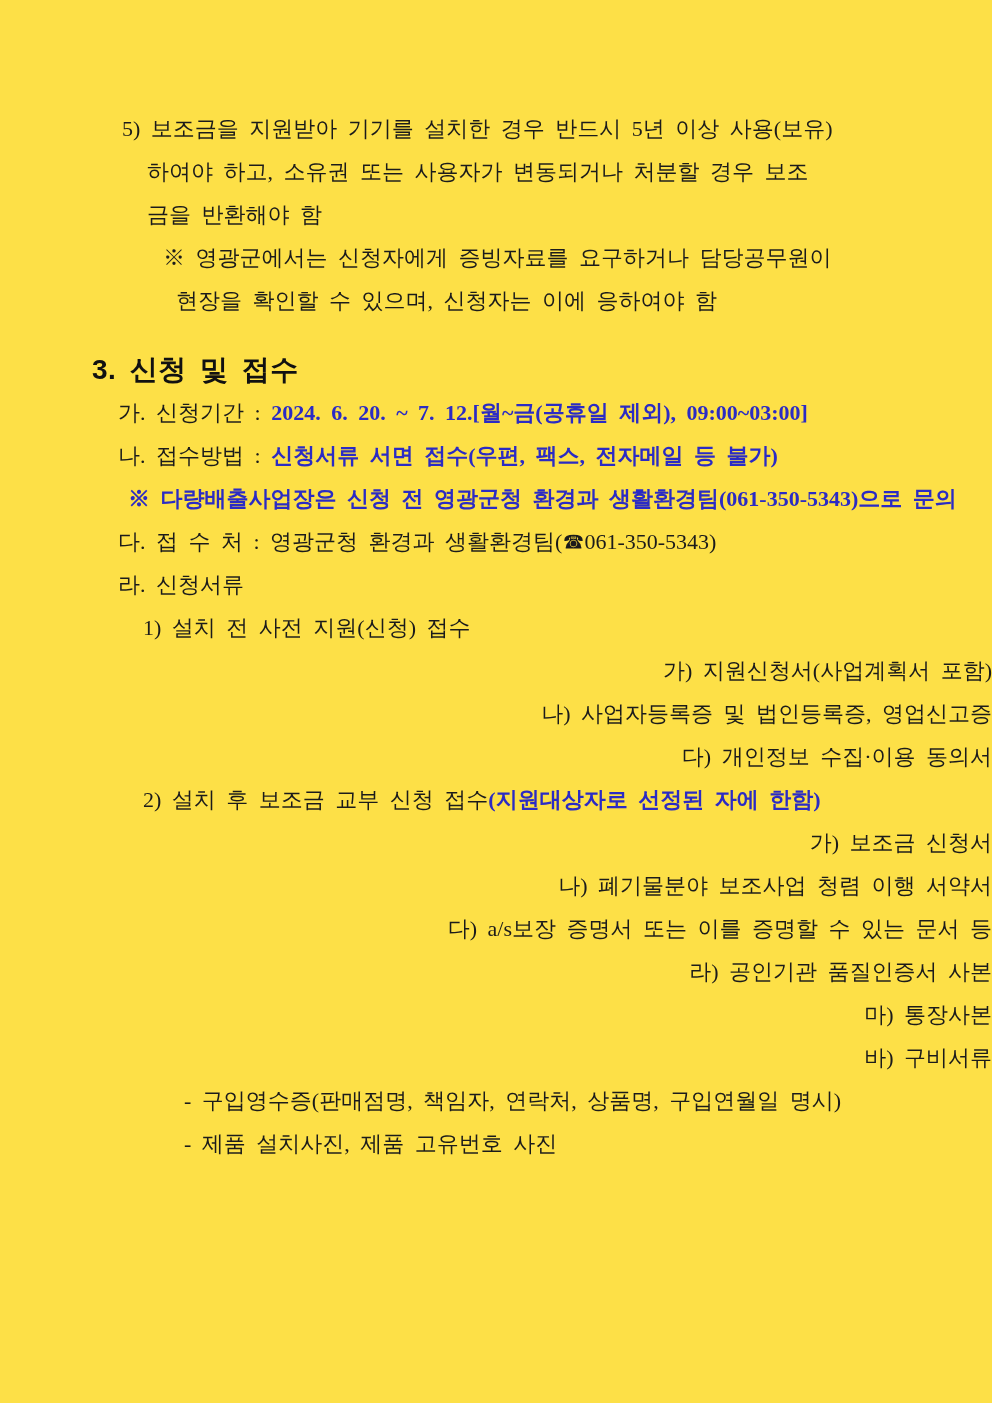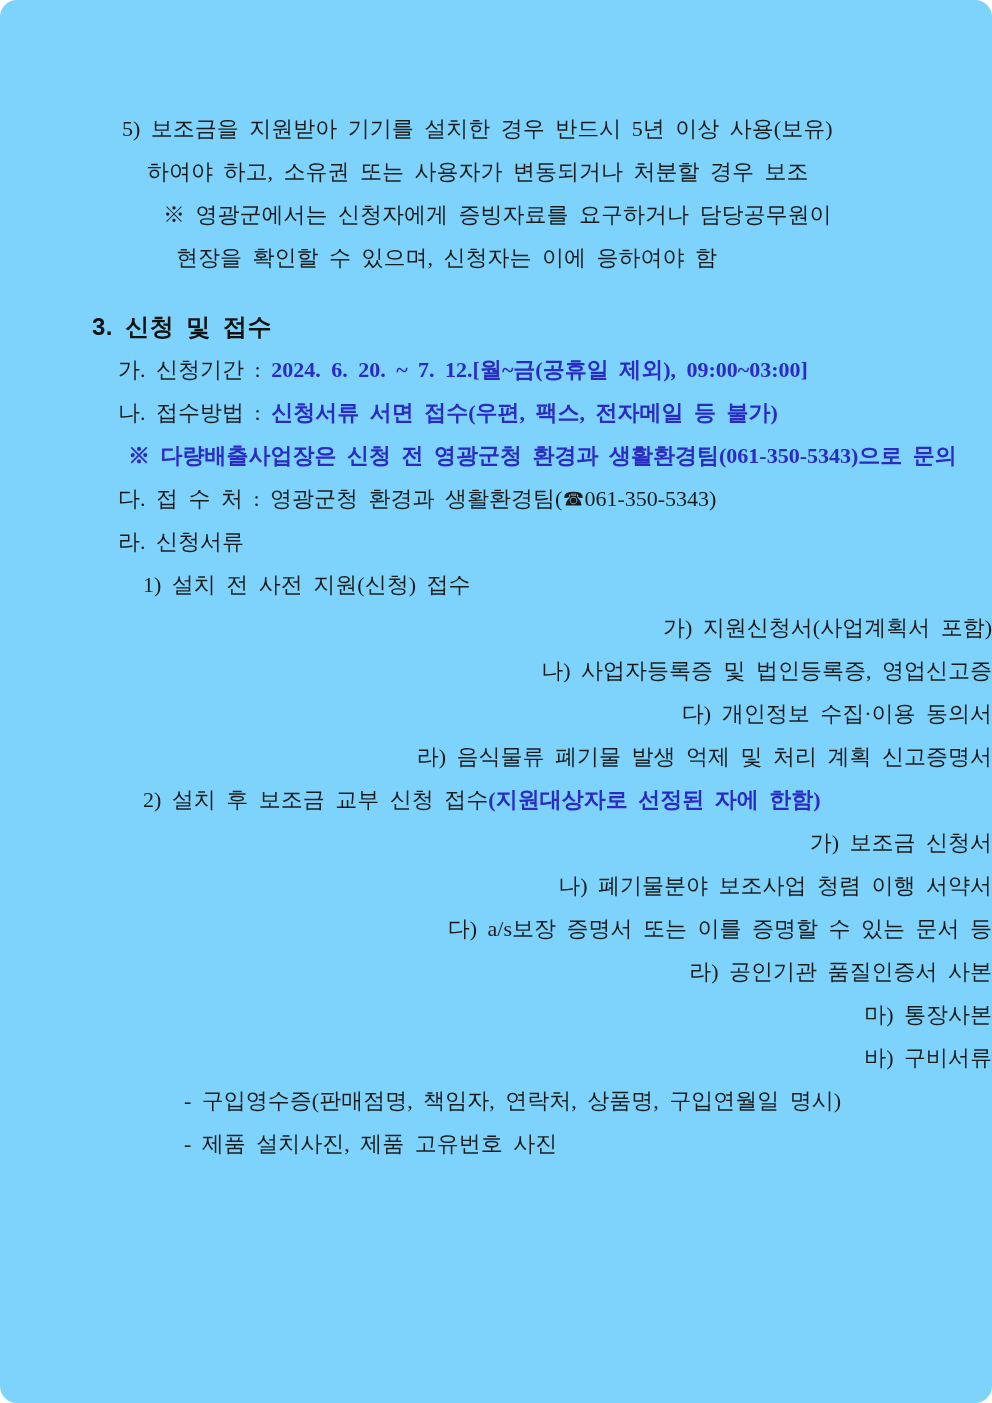--- a/index.html
+++ b/index.html
@@ -4,27 +4,26 @@
 <style>
   html, body {
     margin: 0;
     padding: 0;
     background: #ffffff;
   }
   .doc-page {
     position: relative;
     width: 992px;
     height: 1403px;
-    background: #7dd3fc;
+    background: #fde047;
     overflow: hidden;
     font-family: "Liberation Serif", "DejaVu Serif", serif;
     font-size: 22px;
     color: #1b1b1b;
     word-spacing: 5px;
-    border-radius: 17px;
   }
   .doc-body {
     padding-top: 107px;
   }
   .line {
     line-height: 43px;
     white-space: nowrap;
   }
   
   .ind-item5      { padding-left: 122px; }
@@ -34,40 +33,41 @@
   .ind-heading    { padding-left: 92px;  }
   .ind-level1     { padding-left: 118px; }
   .ind-bluenote   { padding-left: 128px; }
   .ind-level2     { padding-left: 143px; }
   .ind-level3     { padding-left: 168px; text-align: right; }
   .ind-level4     { padding-left: 184px; }
 
   .section-heading {
     font-family: "Liberation Sans", "DejaVu Sans", sans-serif;
     font-weight: 700;
-    font-size: 24px;
+    font-size: 28px;
     color: #111111;
     letter-spacing: 0.5px;
   }
   .gap-before-s3 { margin-top: 26px; }
   .gap-before-s4 { margin-top: 24px; }
 
   .blue {
     color: #2b2bc4;
     font-weight: 700;
   }
 </style>
 </head>
 <body>
 
 <div class="doc-page">
   <div class="doc-body">
 
     <div class="line ind-item5">5) 보조금을 지원받아 기기를 설치한 경우 반드시 5년 이상 사용(보유)</div>
     <div class="line ind-item5-cont">하여야 하고, 소유권 또는 사용자가 변동되거나 처분할 경우 보조</div>
+    <div class="line ind-item5-cont">금을 반환해야 함</div>
     <div class="line ind-item5-note">※ 영광군에서는 신청자에게 증빙자료를 요구하거나 담당공무원이</div>
     <div class="line ind-item5-note2">현장을 확인할 수 있으며, 신청자는 이에 응하여야 함</div>
 
     <div class="line ind-heading section-heading gap-before-s3">3. 신청 및 접수</div>
 
     <div class="line ind-level1">
       <span>가. 신청기간 : </span><span class="blue">2024. 6. 20. ~ 7. 12.[월~금(공휴일 제외), 09:00~03:00]</span>
     </div>
 
     <div class="line ind-level1">
@@ -77,21 +77,20 @@
     <div class="line ind-bluenote blue">※ 다량배출사업장은 신청 전 영광군청 환경과 생활환경팀(061-350-5343)으로 문의</div>
 
     <div class="line ind-level1">다. 접 수 처 : 영광군청 환경과 생활환경팀(☎061-350-5343)</div>
 
     <div class="line ind-level1">라. 신청서류</div>
 
     <div class="line ind-level2">1) 설치 전 사전 지원(신청) 접수</div>
     <div class="line ind-level3">가) 지원신청서(사업계획서 포함)</div>
     <div class="line ind-level3">나) 사업자등록증 및 법인등록증, 영업신고증</div>
     <div class="line ind-level3">다) 개인정보 수집·이용 동의서</div>
-    <div class="line ind-level3">라) 음식물류 폐기물 발생 억제 및 처리 계획 신고증명서</div>
 
     <div class="line ind-level2">
       <span>2) 설치 후 보조금 교부 신청 접수</span><span class="blue">(지원대상자로 선정된 자에 한함)</span>
     </div>
     <div class="line ind-level3">가) 보조금 신청서</div>
     <div class="line ind-level3">나) 폐기물분야 보조사업 청렴 이행 서약서</div>
     <div class="line ind-level3">다) a/s보장 증명서 또는 이를 증명할 수 있는 문서 등</div>
     <div class="line ind-level3">라) 공인기관 품질인증서 사본</div>
     <div class="line ind-level3">마) 통장사본</div>
     <div class="line ind-level3">바) 구비서류</div>

